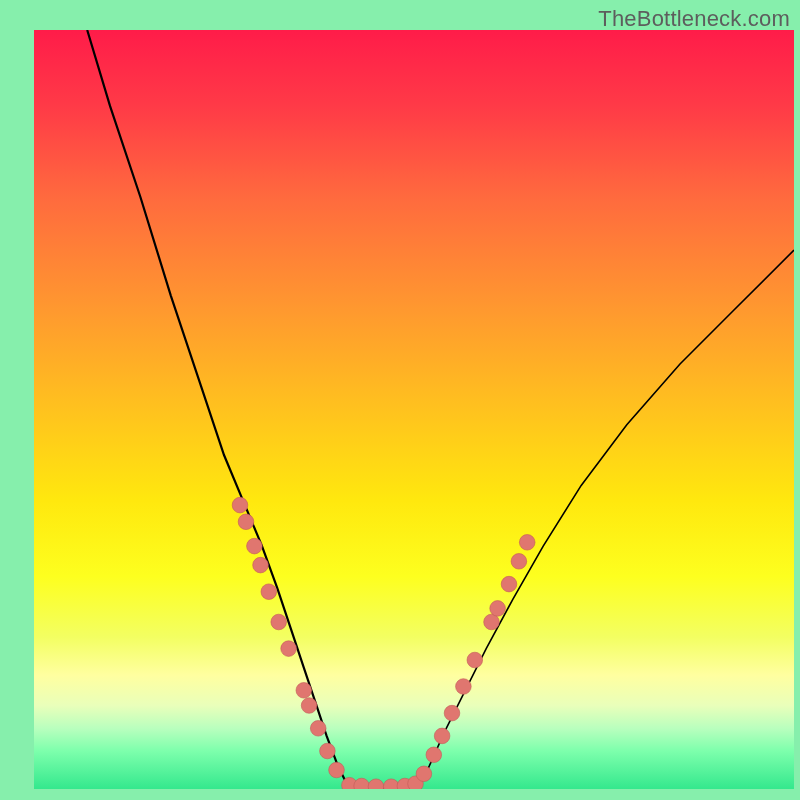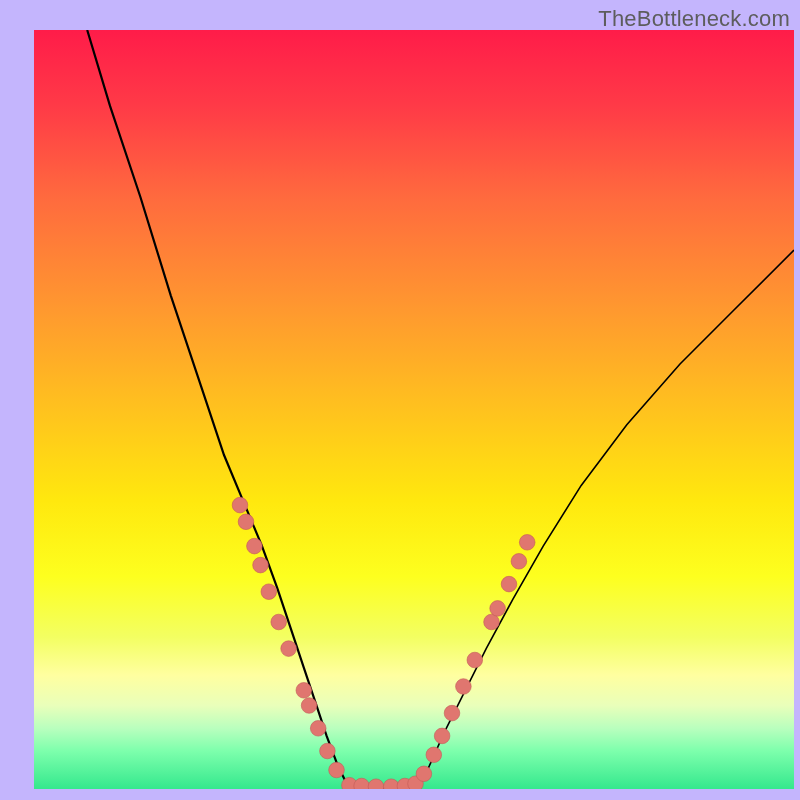--- a/index.html
+++ b/index.html
@@ -10,21 +10,21 @@
     overflow: hidden;
     background: #000;
     font-family: Arial, Helvetica, sans-serif;
   }
   .frame {
     position: absolute;
     left: 0;
     top: 0;
     width: 800px;
     height: 800px;
-    background: #c4b5fd;
+    background: #86efac;
   }
   .plot-area {
     position: absolute;
     left: 34px;
     top: 30px;
     width: 760px;
     height: 759px;
     
     background: linear-gradient(to bottom,
       #ff1c49 0%,

